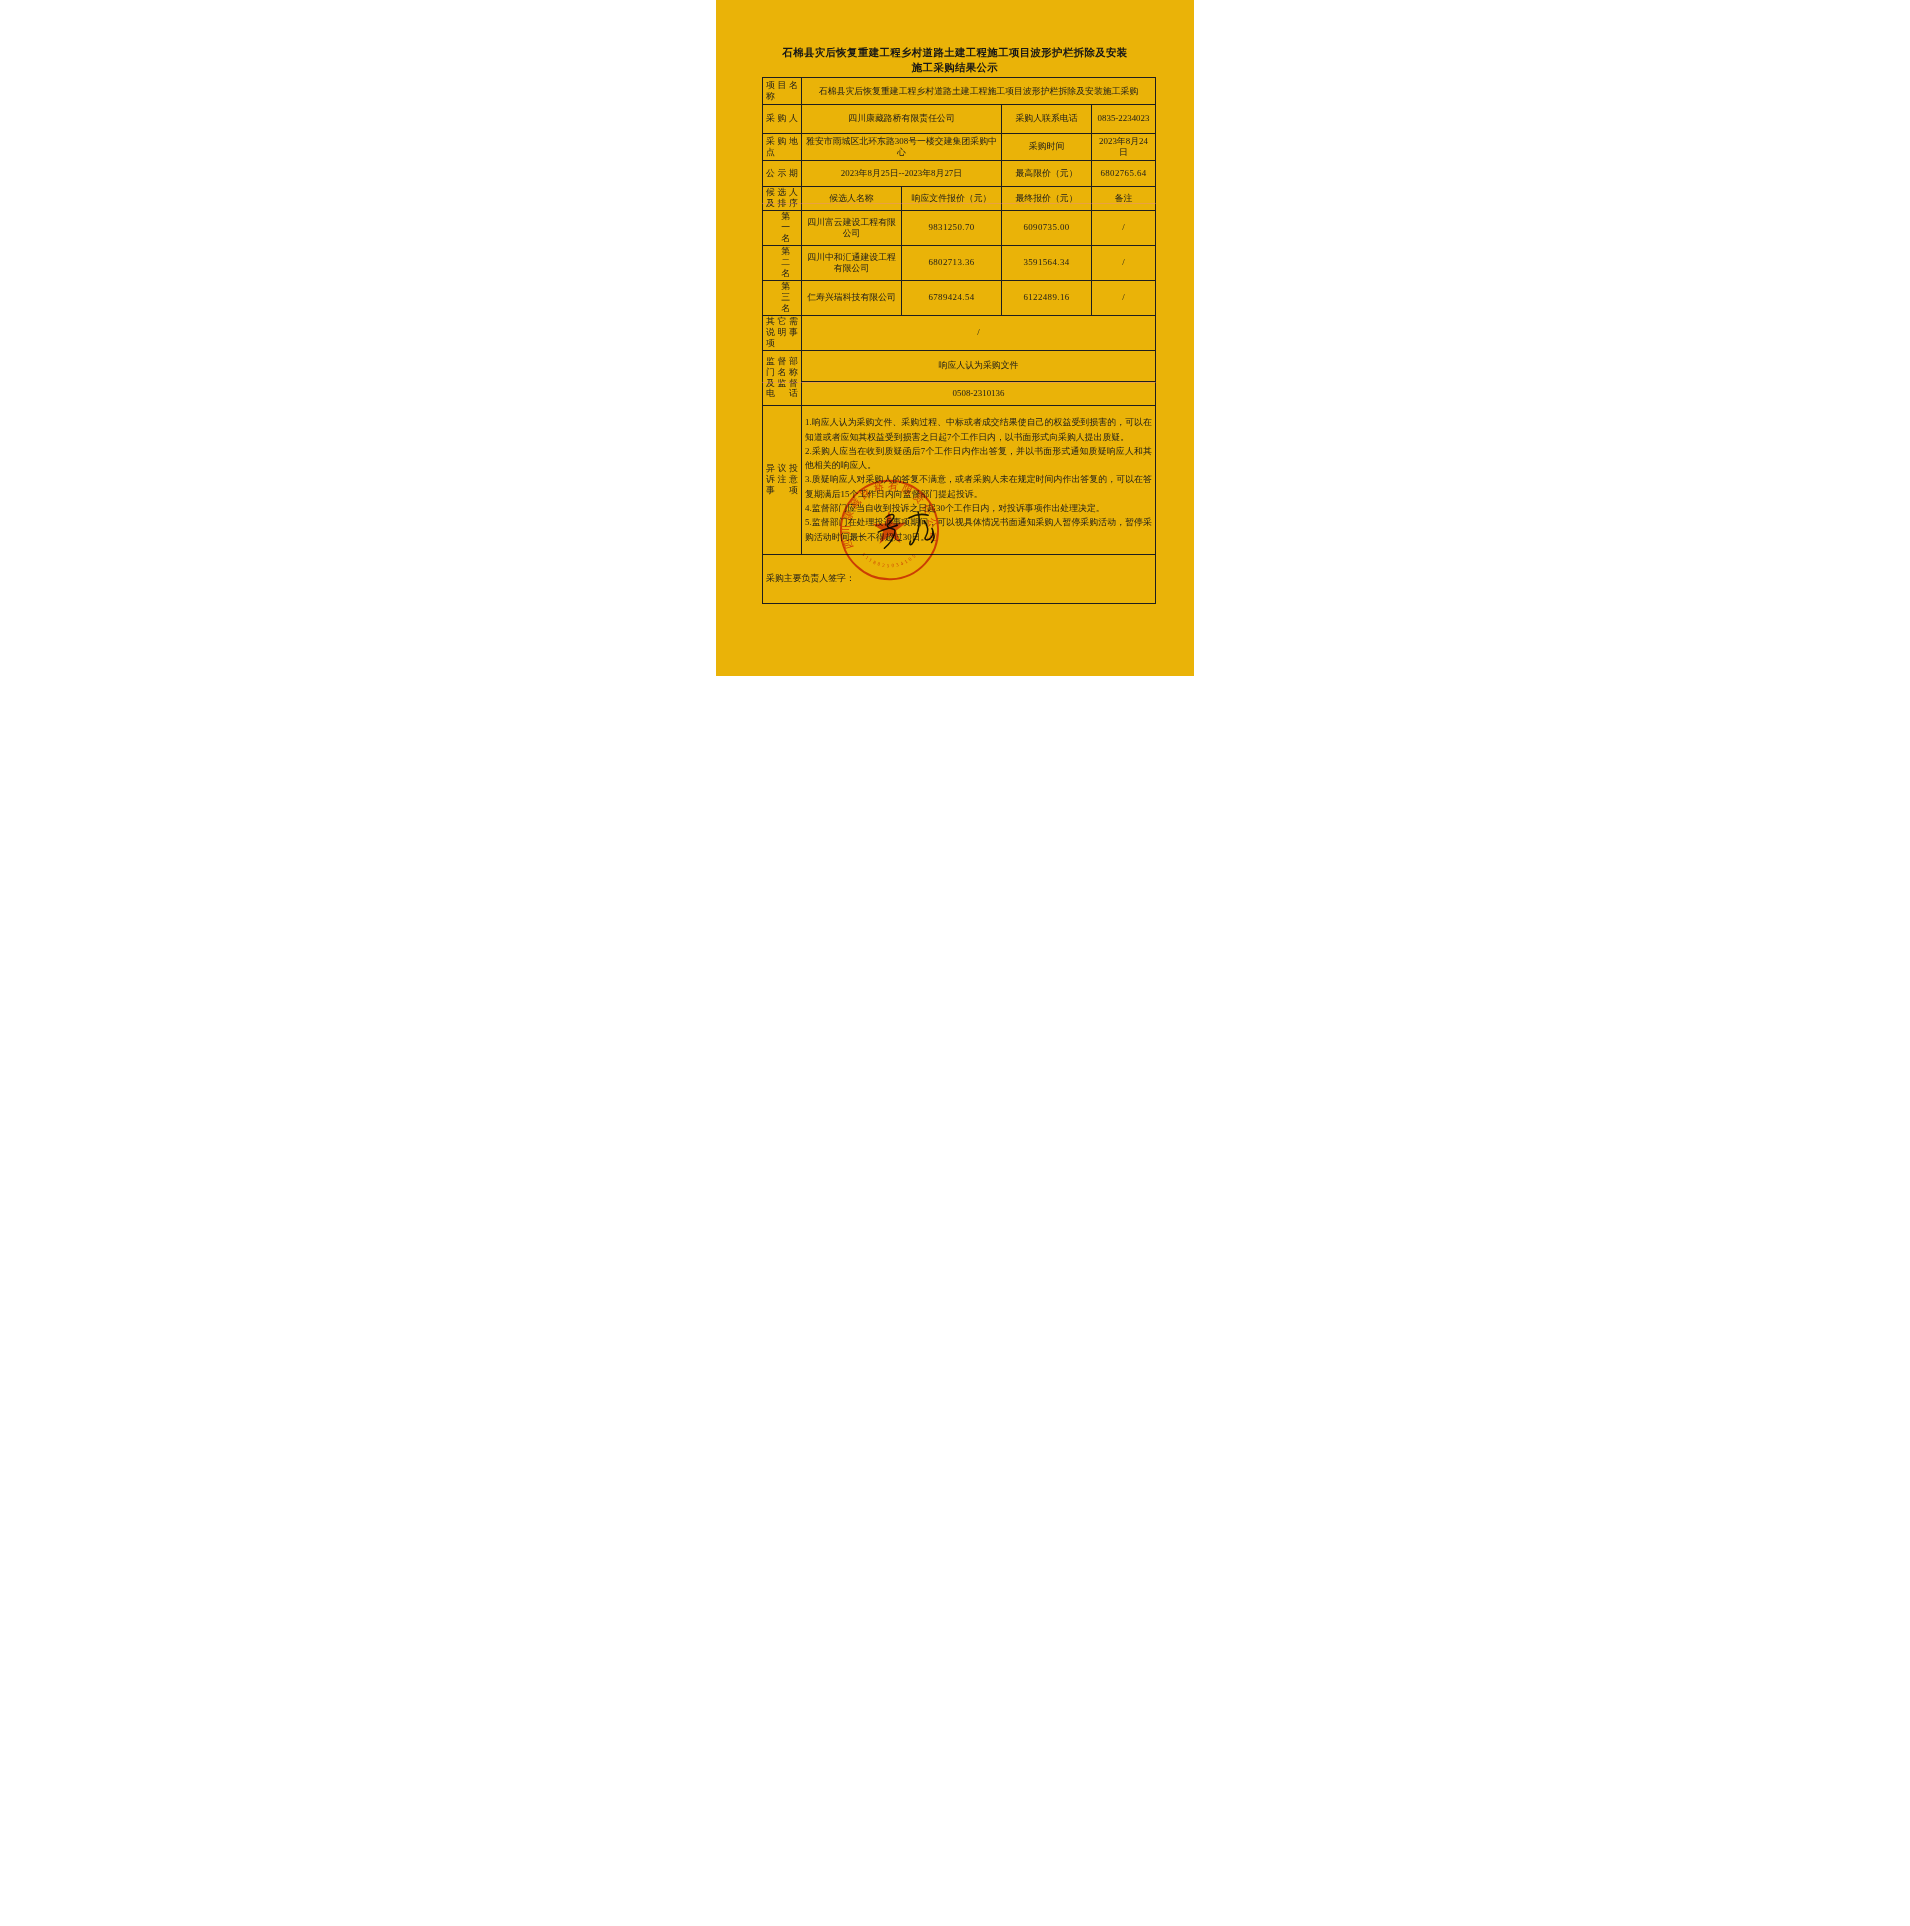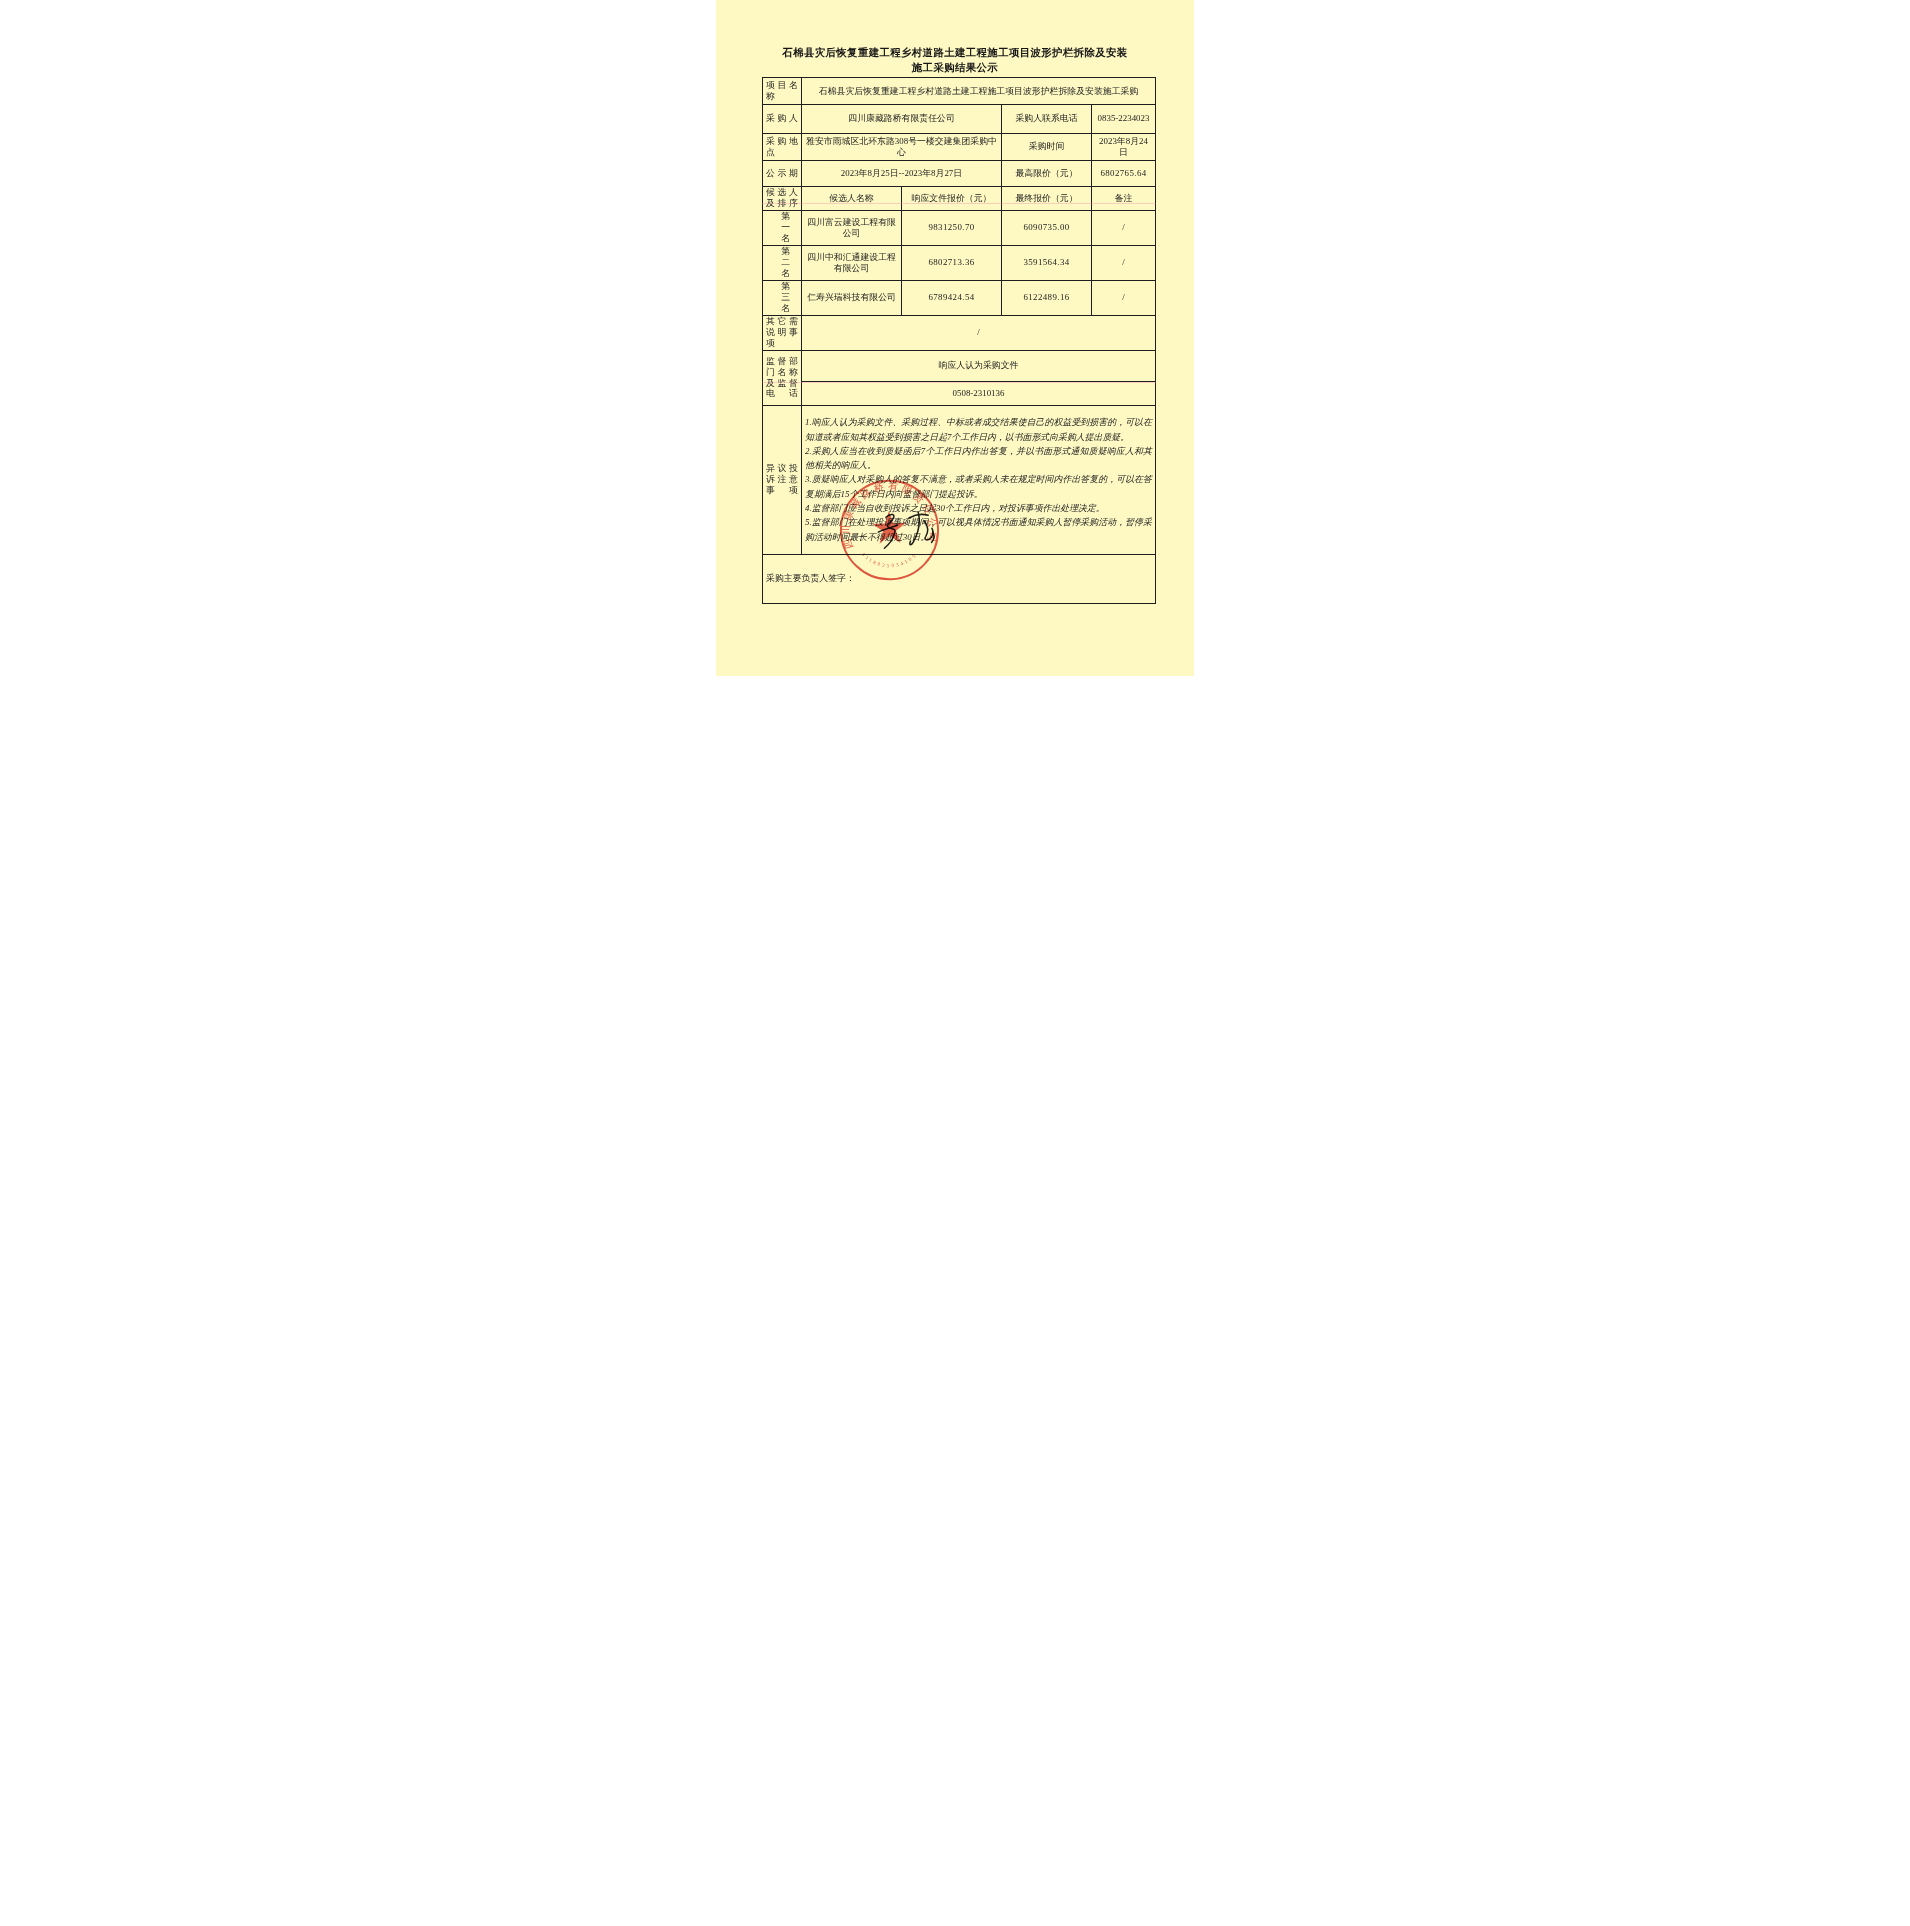--- a/index.html
+++ b/index.html
@@ -1,20 +1,20 @@
 <!DOCTYPE html>
 <html style="font-size:6.2px"><head>
 <meta charset="utf-8">
 <style>
   html,body{margin:0;padding:0;background:#ffffff;}
   .page{
     position:relative;
     width:478px;height:676px;
     margin:0 auto;
-    background:#fef9c3;
+    background:#eab308;
     font-family:"Liberation Serif","DejaVu Serif",serif;
     color:#191919;
     overflow:hidden;
   }
   .doc-title{
     position:absolute;top:45px;left:15.4px;right:15.4px;
     text-align:center;
     font-size:10.4px;font-weight:bold;
     line-height:15px;letter-spacing:0.4px;
     color:#161616;
@@ -36,21 +36,21 @@
   }
   td.lab{
     padding:0.8px 5px;
     text-align:justify;text-align-last:justify;margin-top:10px;
   }
   td.cen{text-align:center;}
   td.val{text-align:center;padding:0.8px 3.9px;}
   td.num{text-align:center;letter-spacing:0.4px;}
   td.rank{text-align:right;letter-spacing:7.7px;text-indent:7.7px;}
   td.slash{text-align:center;font-size:12px;font-weight:400;}
-  td.notice-cell{padding:3.1px 7px;font-style:italic;}
+  td.notice-cell{padding:3.1px 7px;}
   .notice-par{margin:0;line-height:14.3px;text-align:justify;}
   td.sig-cell{padding-left:2.3px;font-size:9.2px;}
   .artifact{
     position:absolute;left:46px;width:394px;height:0.8px;
     background:rgba(235,130,175,0.35);
     z-index:4;
   }
   .stamp-svg{
     position:absolute;left:123px;top:479px;
     width:101px;height:102px;

